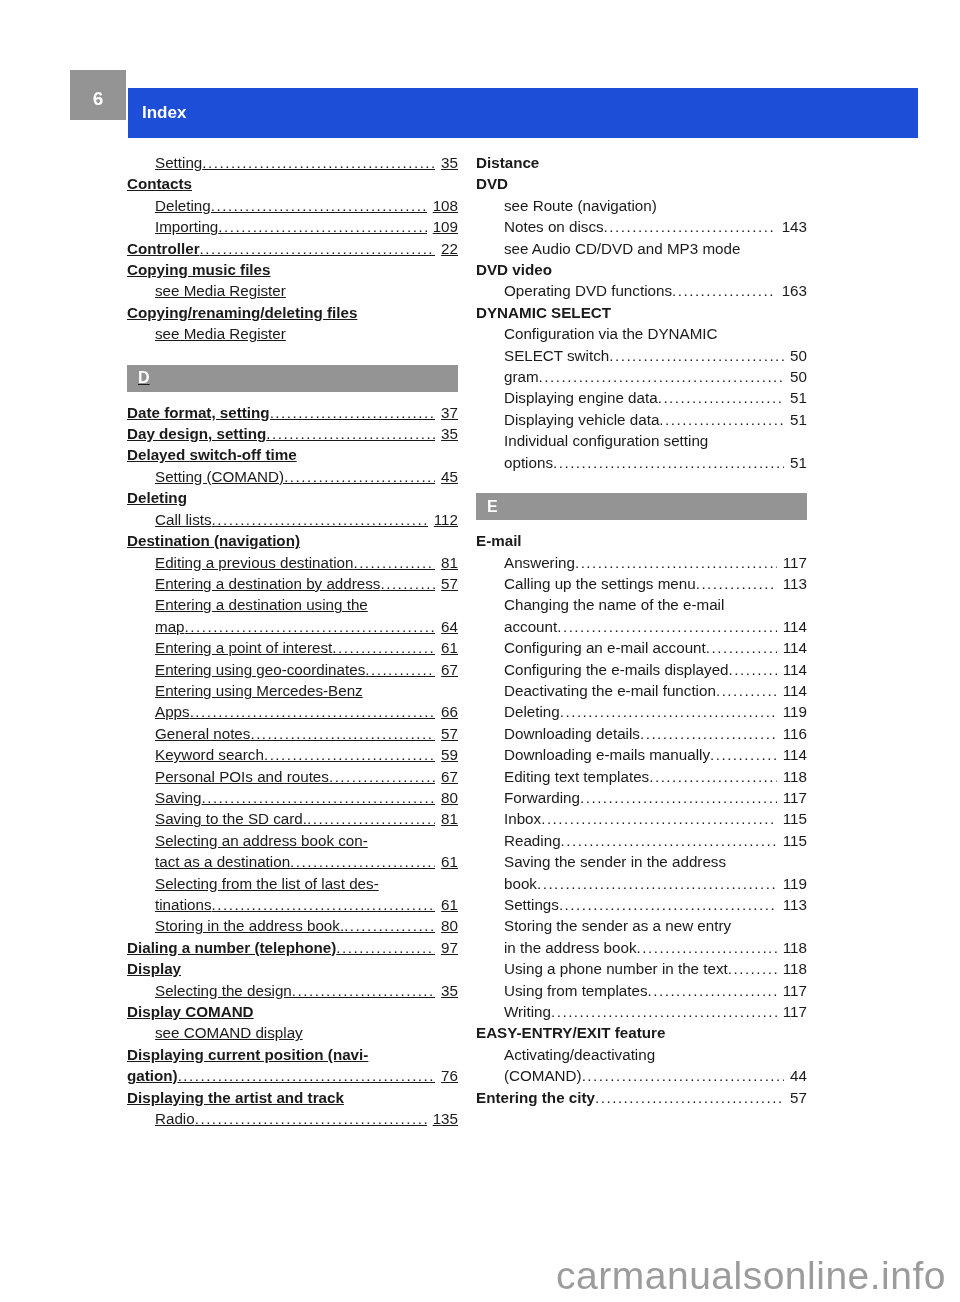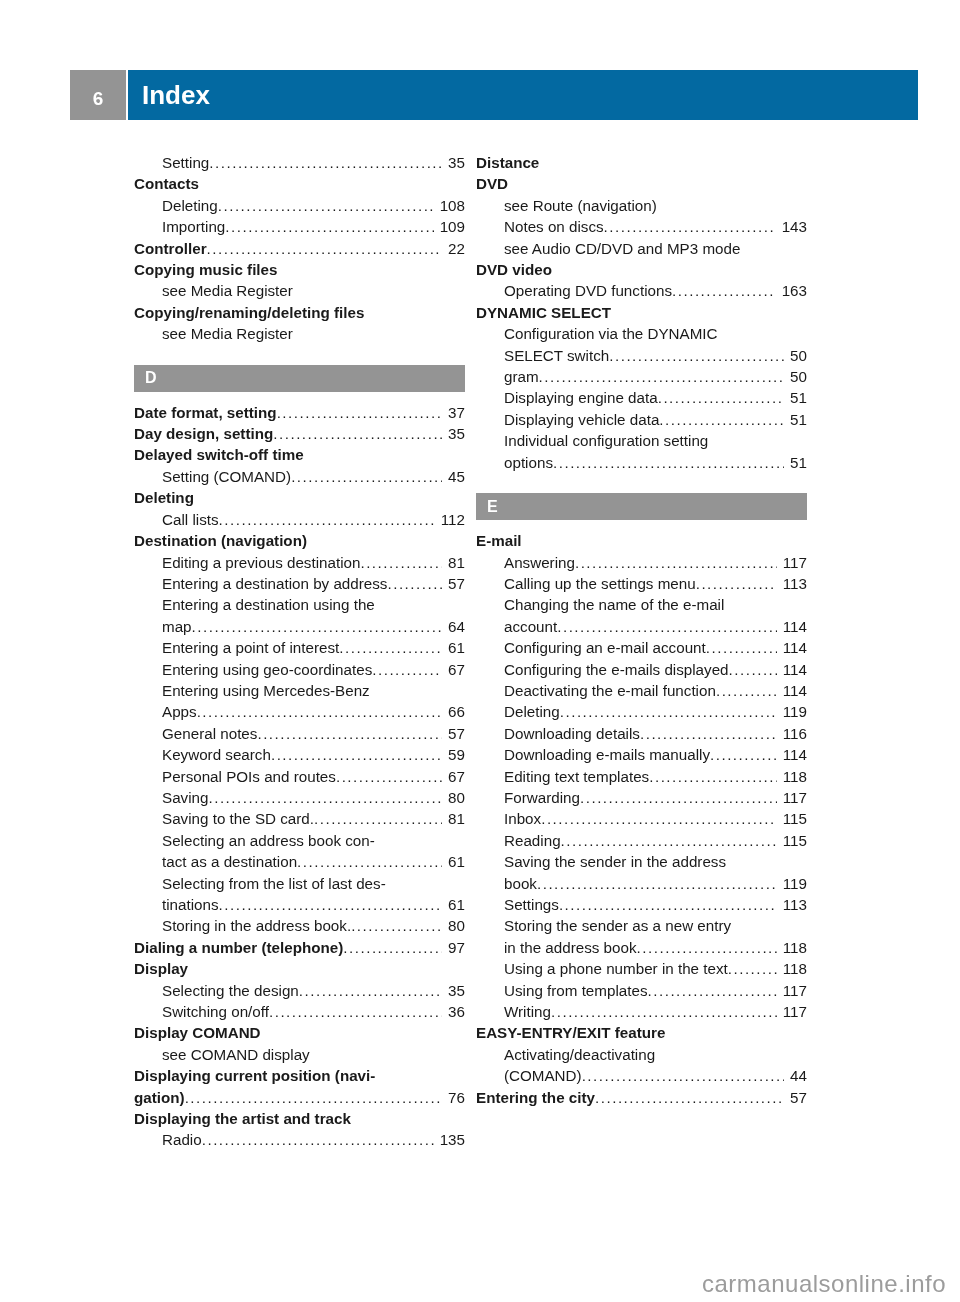--- a/index.html
+++ b/index.html
@@ -2,37 +2,37 @@
 <html><head>
 <meta charset="utf-8">
 <style>
   html, body { margin: 0; padding: 0; background: #ffffff; }
   body { width: 960px; height: 1302px; position: relative; overflow: hidden;
          font-family: "Liberation Sans", sans-serif; color: #1a1a1a; }
   .header { position: absolute; left: 70px; top: 70px; width: 848px; height: 50px; }
   .hdr-num { position: absolute; left: 0; top: 0; width: 56px; height: 50px; background: #949494;
              color: #fff; font-weight: bold; font-size: 19px; display: flex; align-items: center;
              justify-content: center; padding-top: 8px; box-sizing: border-box; }
-  .hdr-title { position: absolute; left: 58px; top: 0; right: 0; height: 50px; background: #0369a1;
-               color: #fff; font-weight: bold; font-size: 26px; display: flex; align-items: center;
+  .hdr-title { position: absolute; left: 58px; top: 18px; right: 0; height: 50px; background: #1d4ed8;
+               color: #fff; font-weight: bold; font-size: 17px; display: flex; align-items: center;
                padding-left: 14px; box-sizing: border-box; }
   .col { position: absolute; top: 152px; width: 331px; font-size: 15.2px; line-height: 21.4px; }
-  .col-left { left: 134px; }
+  .col-left { left: 127px; text-decoration: underline; }
   .col-right { left: 476px; }
   .row { display: flex; align-items: baseline; white-space: nowrap; }
   .row.main { font-weight: bold; }
   .row.sub { padding-left: 28px; }
   .row .lbl { flex: 0 0 auto; }
   .row .dots { flex: 1 1 auto; overflow: hidden; letter-spacing: 1.5px; font-weight: normal; }
   .row .dots::after { content: "...................................................................................................................................."; }
   .row .pg { flex: 0 0 auto; font-weight: normal; padding-left: 6px; min-width: 14px; text-align: center; }
   .section-bar { background: #949494; color: #fff; font-weight: bold; font-size: 16px;
                  height: 27px; display: flex; align-items: center; padding-left: 11px;
                  margin: 20px 0 10px 0; }
-  .watermark { position: absolute; right: 14px; bottom: 4px; font-size: 24px; color: #9c9c9c;
+  .watermark { position: absolute; right: 14px; bottom: 4px; font-size: 39px; color: #9c9c9c;
                letter-spacing: 0.5px; }
 </style>
 </head>
 <body>
 
 <div class="header">
   <div class="hdr-num">6</div>
   <div class="hdr-title">Index</div>
 </div>
 
@@ -190,25 +190,20 @@
       <span class="pg">97</span>
     </div>
     <div class="row main nodots">
       <span class="lbl">Display</span>
     </div>
     <div class="row sub">
       <span class="lbl">Selecting the design</span>
       <span class="dots"></span>
       <span class="pg">35</span>
     </div>
-    <div class="row sub">
-      <span class="lbl">Switching on/off</span>
-      <span class="dots"></span>
-      <span class="pg">36</span>
-    </div>
     <div class="row main nodots">
       <span class="lbl">Display COMAND</span>
     </div>
     <div class="row sub nodots">
       <span class="lbl">see COMAND display</span>
     </div>
     <div class="row main nodots">
       <span class="lbl">Displaying current position (navi-</span>
     </div>
     <div class="row main">

